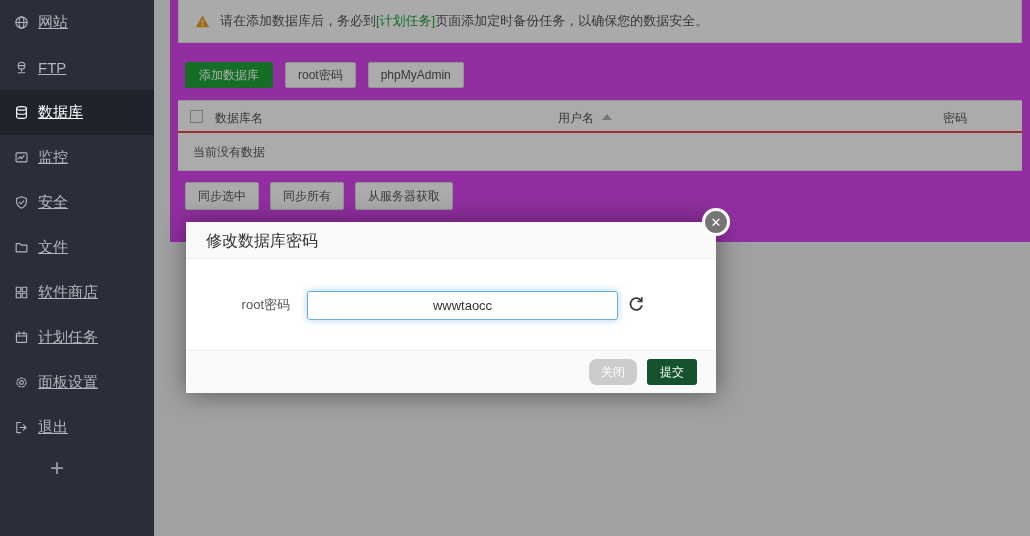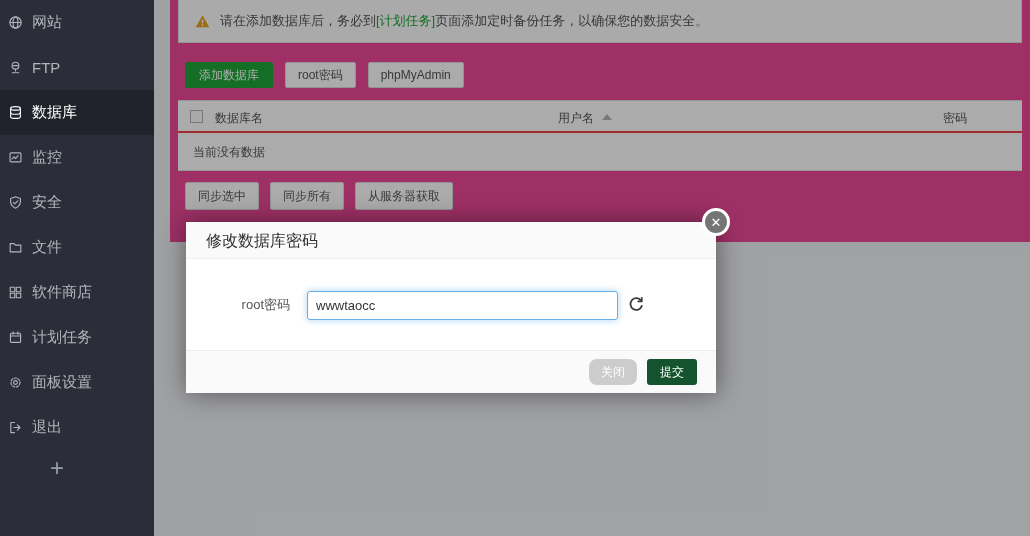--- a/index.html
+++ b/index.html
@@ -3,32 +3,32 @@
 <meta charset="utf-8">
 <style>
   * { margin:0; padding:0; box-sizing:border-box; }
   html,body { width:1030px; height:536px; overflow:hidden;
     font-family:"Liberation Sans","DejaVu Sans",sans-serif; }
   body { position:relative; background:#eff1f4; }
 
   
   .sidebar { position:absolute; left:0; top:0; width:154px; height:536px;
     background:#2b2e38; z-index:30; }
-  .side-item { height:45px; display:flex; align-items:center; padding-left:8px;
-    color:#b1b5bc; font-size:15px; cursor:pointer; }
+  .side-item { height:45px; display:flex; align-items:center; padding-left:14px;
+    color:#b1b5bc; font-size:15px; cursor:pointer;text-decoration:underline; }
   .side-item.active { background:#20232b; color:#ffffff; }
   .side-item .si { width:15px; height:15px; margin-right:9px; flex:0 0 15px; }
   .si { fill:none; stroke:currentColor; stroke-width:1.2; stroke-linecap:round; stroke-linejoin:round; }
   .side-add { position:absolute; top:448px; left:0; width:154px; height:40px;
     display:flex; align-items:center; cursor:pointer; }
   .side-add span { margin-left:50px; color:#9aa0a8; font-size:24px; font-weight:300; }
 
   
   .main { position:absolute; left:154px; top:0; right:0; bottom:0; background:#eff1f4; }
-  .card { position:absolute; left:16px; right:0; top:0; height:242px; background:#ec4899; }
+  .card { position:absolute; left:16px; right:0; top:0; height:242px; background:#d946ef; }
 
   .alert { position:absolute; left:8px; right:8px; top:0; height:43px;
     border:1px solid #e3e3e3; border-top:none; display:flex; align-items:center;
     padding-left:16px; background:#fefefe; }
   .alert .txt { font-size:13px; color:#555; margin-left:10px; }
   .alert .link { color:#20a53a; cursor:pointer; }
 
   .toolbar { position:absolute; left:15px; top:62px; display:flex; gap:12px; }
   .btn { display:inline-flex; align-items:center; justify-content:center;
     height:26px; padding:0 12px; font-size:12px; background:#fff;
@@ -60,21 +60,21 @@
   .modal { position:absolute; left:186px; top:222px; width:530px; height:171px;
     background:#fff; z-index:50; box-shadow:1px 1px 24px rgba(0,0,0,0.45); }
   .modal-header { height:37px; line-height:37px; padding-left:20px;
     font-size:16px; color:#333; border-bottom:1px solid #eee; background:#fafafa; }
   .modal-body { position:absolute; top:38px; left:0; right:0; bottom:43px;
     display:flex; align-items:center; background:#fff; }
   .field-label { width:104px; text-align:right; font-size:13px; color:#555; }
   .field-input { margin-left:17px; width:311px; height:29px; padding:0 8px;
     font-size:13px; color:#333; font-family:"Liberation Sans","DejaVu Sans",sans-serif;
     border:1px solid #66afe9; border-radius:3px; outline:none;
-    box-shadow:0 0 7px rgba(102,175,233,0.55); }
+    box-shadow:0 0 7px rgba(102,175,233,0.55);text-align:center; }
   .refresh { margin-left:9px; width:18px; height:18px; cursor:pointer; display:inline-flex; }
   .modal-footer { position:absolute; left:0; right:0; bottom:0; height:43px;
     background:#fafafa; border-top:1px solid #eee; display:flex; align-items:center;
     justify-content:flex-end; padding-right:19px; gap:10px; }
   .btn-close-gray { height:26px; padding:0 12px; font-size:12px; color:#fff;
     background:#cccccc; border:none; border-radius:8px; cursor:pointer; }
   .btn-submit { height:26px; padding:0 13px; font-size:12px; color:#fff;
     background:#14532d; border:none; border-radius:3px; cursor:pointer; }
   .modal-x { position:absolute; top:-14px; right:-14px; width:28px; height:28px;
     border-radius:50%; background:#757575; border:3px solid #fff; color:#fff;

